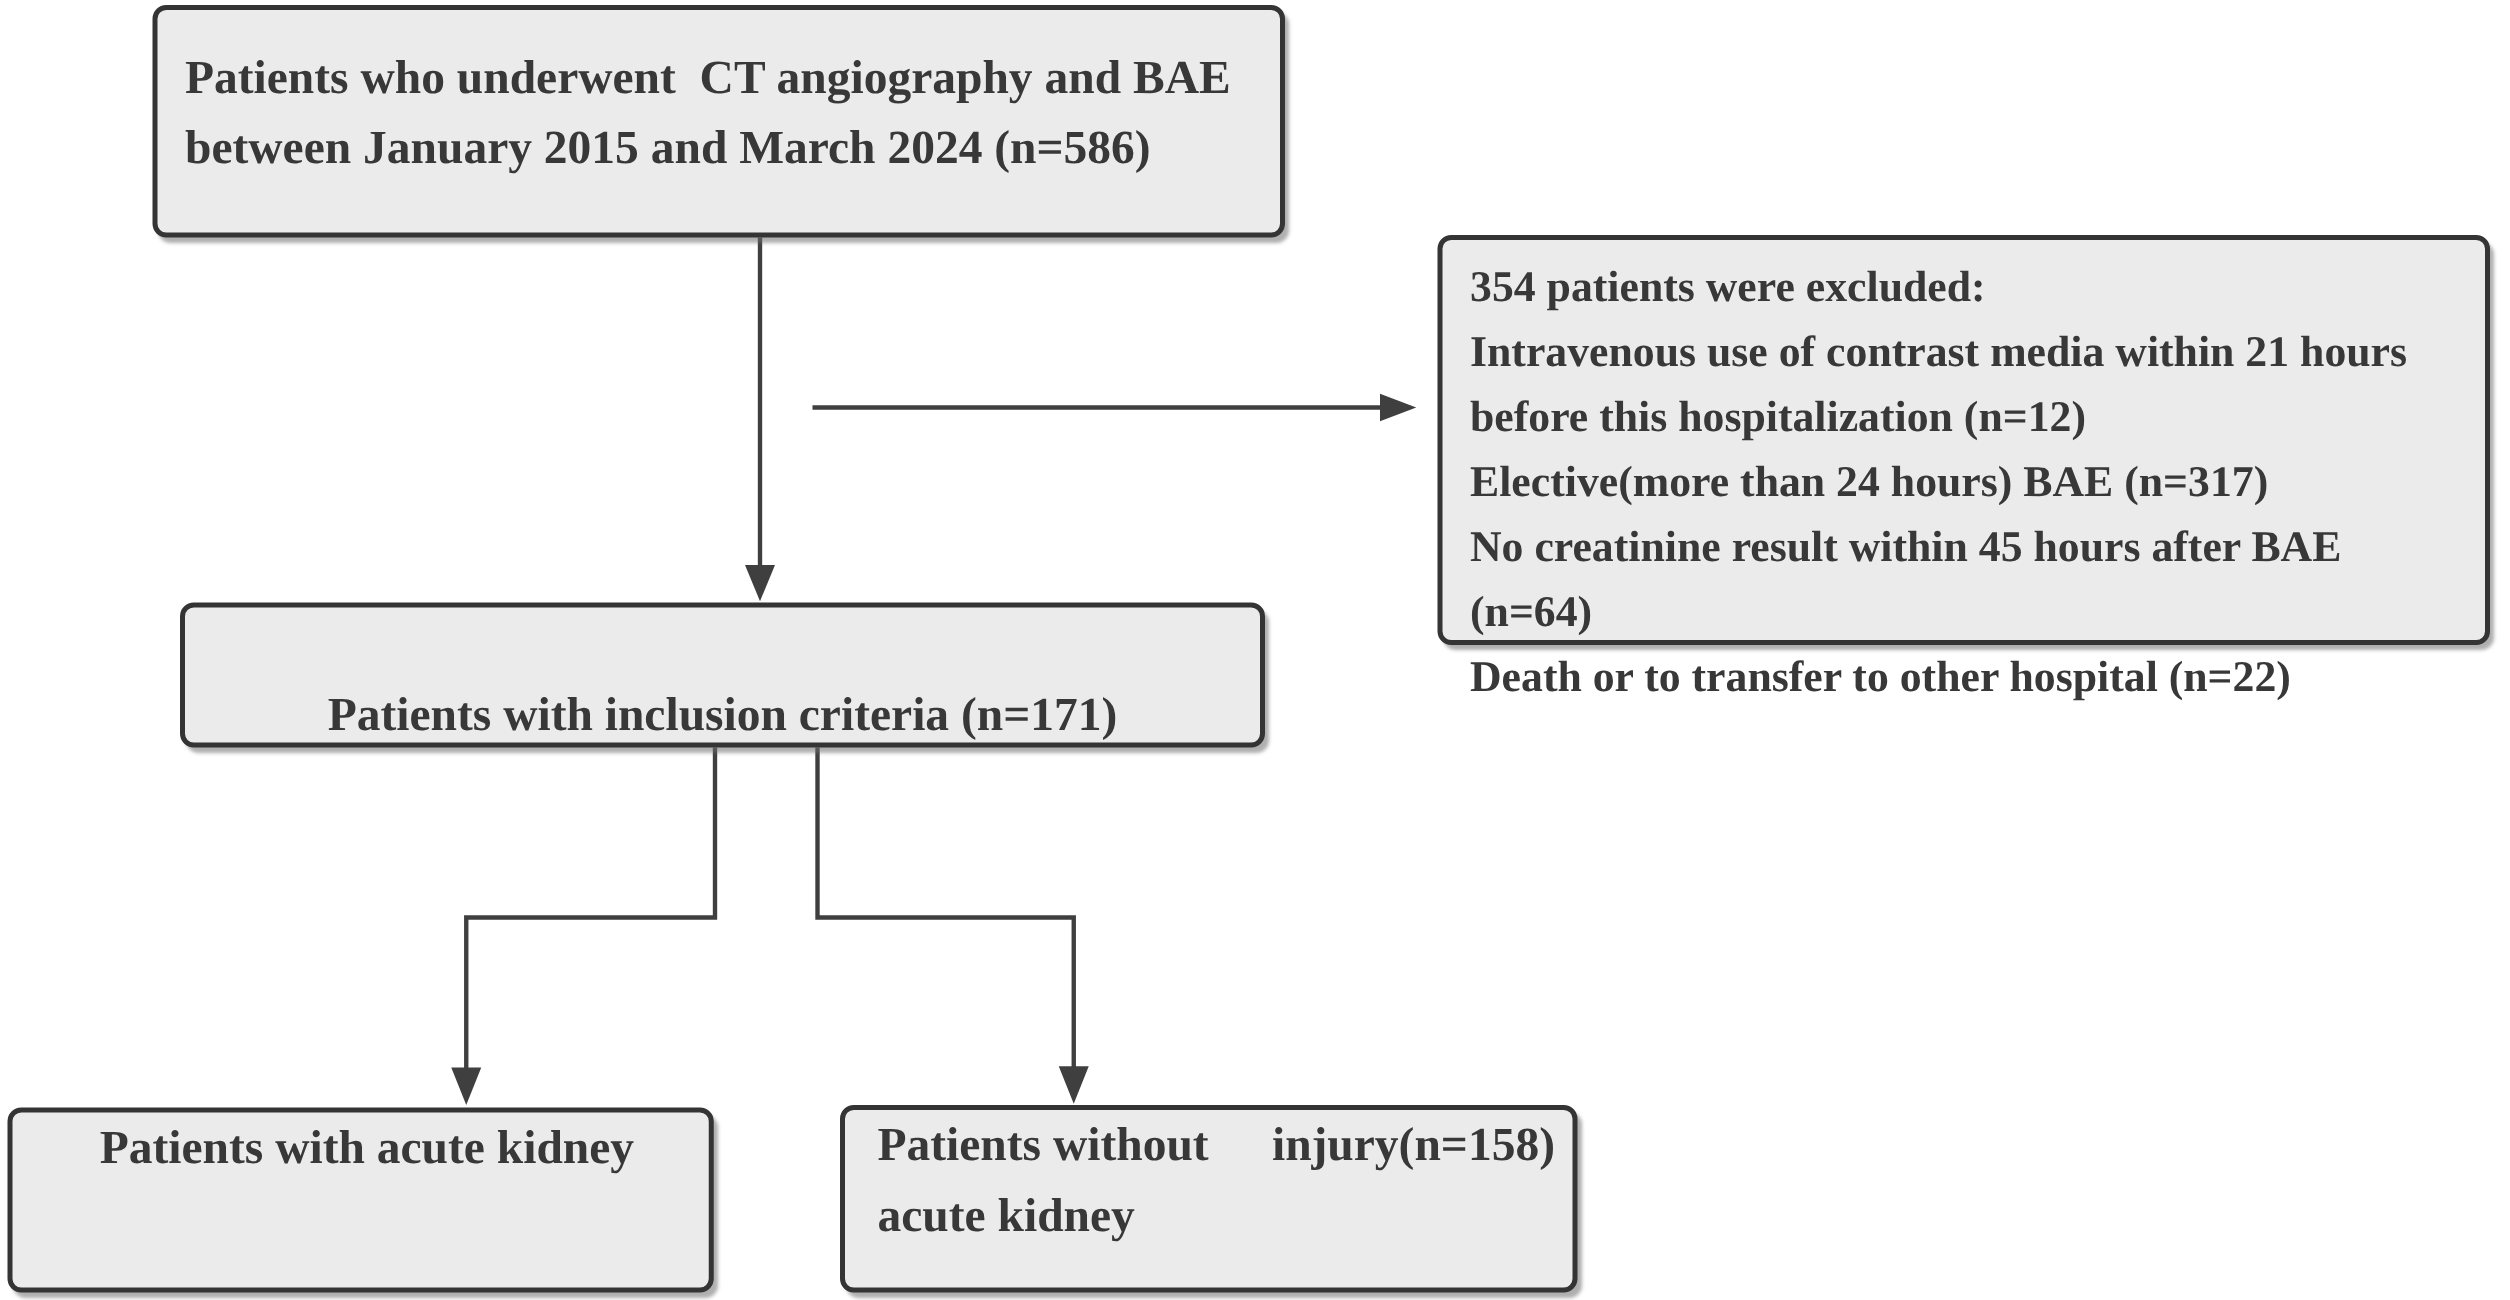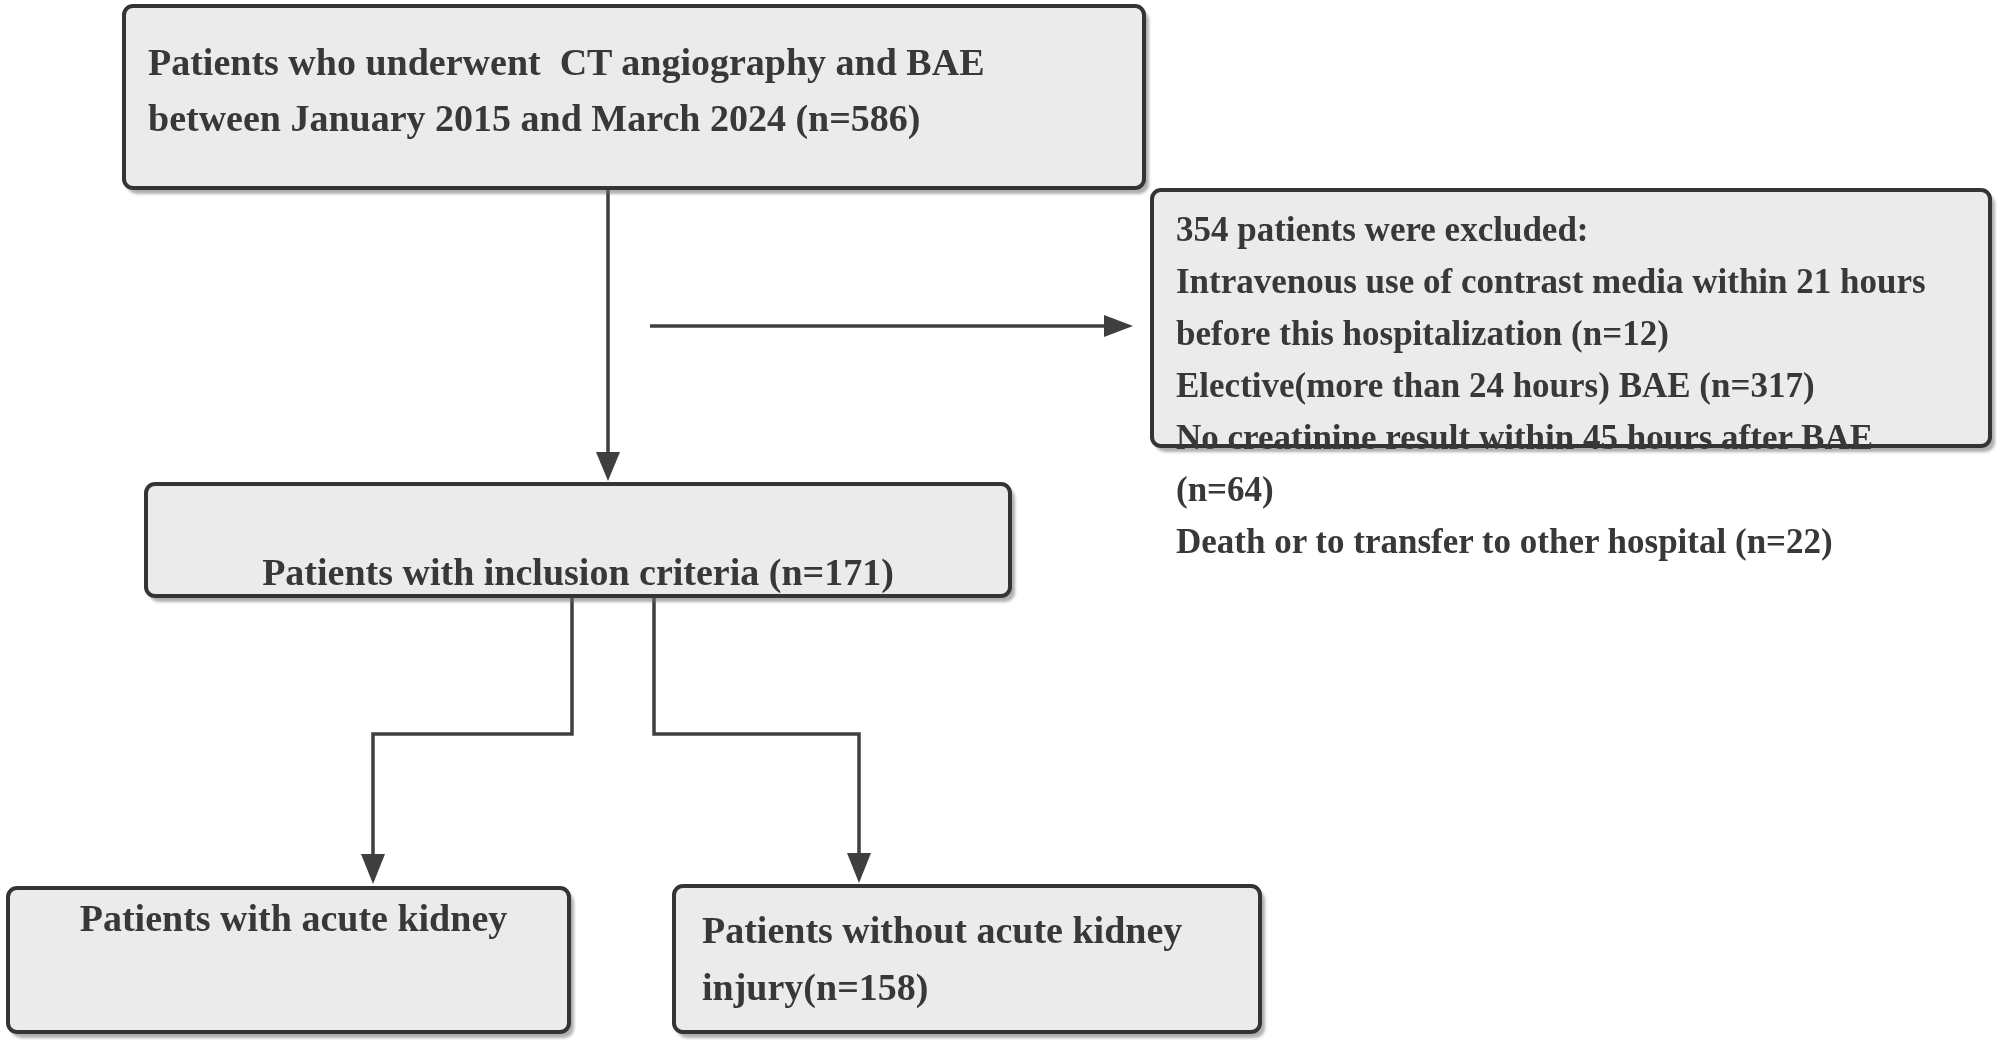--- a/index.html
+++ b/index.html
@@ -23,44 +23,44 @@
     background: #ebebeb;
     border: 4px solid #343434;
     border-radius: 11px;
     box-shadow: 4px 5px 3px -1px rgba(110,110,110,0.55);
   }
   .flowbox .tl {
     white-space: pre-wrap;
     data-x: 0;
   }
   #box-cohort {
-    left: 122px; top: 4px; width: 1024px; height: 186px;
+    left: 122px; top: 4px; width: 906px; height: 186px;
     padding: 26px 18px 0 22px;
     font-size: 38px; line-height: 56px;
   }
   #box-excluded {
-    left: 1150px; top: 188px; width: 842px; height: 260px;
+    left: 1150px; top: 188px; width: 842px; height: 328px;
     padding: 12px 10px 0 22px;
     font-size: 35px; line-height: 52px;
   }
   #box-inclusion {
     left: 144px; top: 482px; width: 868px; height: 116px;
     display: flex; align-items: flex-end; justify-content: center;
     font-size: 38px; line-height: 44px;
     text-align: center;
   }
   #box-aki {
     left: 6px; top: 886px; width: 565px; height: 148px;
     display: flex; flex-direction: row; justify-content: center;
     padding: 0 14px 0 24px; 
     font-size: 38px; line-height: 57px;
   }
   #box-no-aki {
     left: 672px; top: 884px; width: 590px; height: 150px;
-    display: flex; flex-direction: column; justify-content: center;
+    display: flex; flex-direction: row; justify-content: center;
     padding: 0 14px 0 26px;
     font-size: 38px; line-height: 57px;
   }
   #connector-layer {
     position: absolute;
     left: 0; top: 0;
     width: 2008px; height: 1040px;
     pointer-events: none;
   }
   #connector-layer path {

